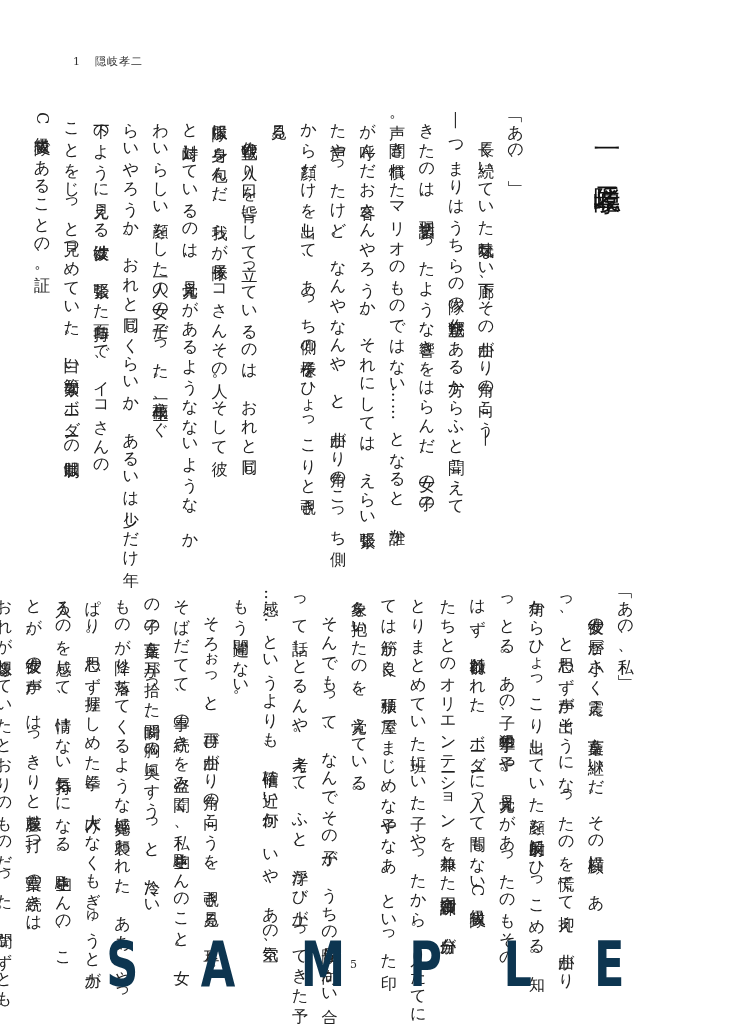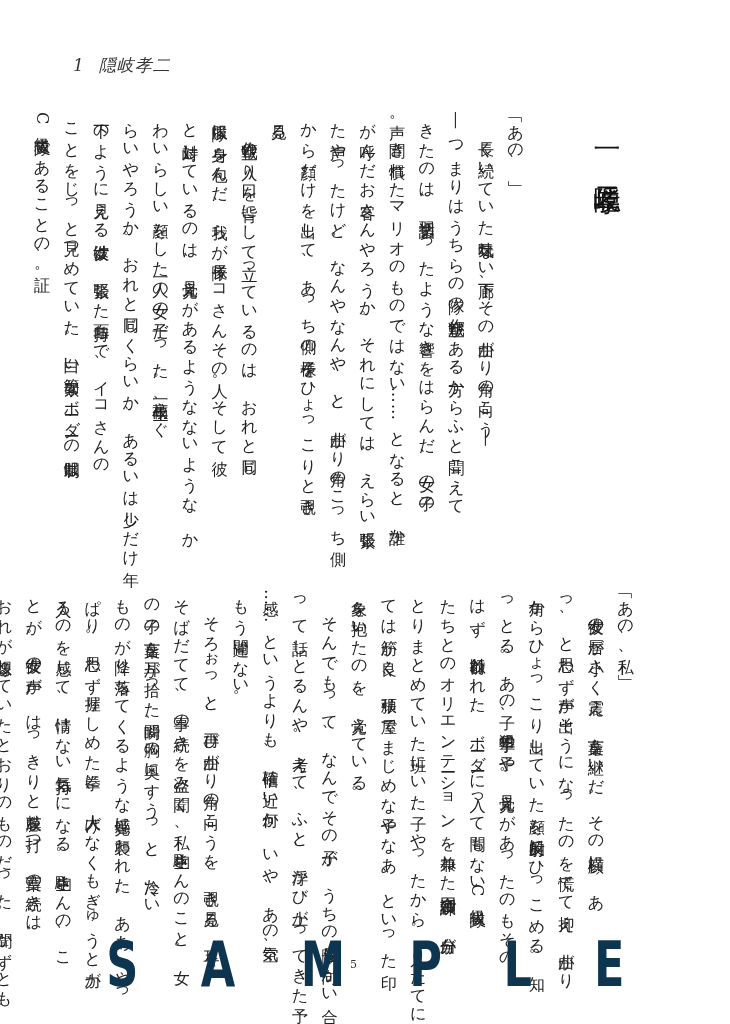--- a/index.html
+++ b/index.html
@@ -3,21 +3,21 @@
 <meta charset="utf-8">
 <style>
   html, body { margin: 0; padding: 0; background: #ffffff; }
   body {
     width: 730px; height: 1024px; position: relative; overflow: hidden;
     font-family: "DejaVu Serif", "Liberation Serif", serif;
     color: #222222;
   }
   .running-head {
     position: absolute; left: 73px; top: 54px;
-    font-size: 17px; letter-spacing: 1px; color: #333; font-style: italic;
+    font-size: 11px; letter-spacing: 1px; color: #333;
   }
   .running-head .num { margin-right: 14px; }
   .chapter-title {
     position: absolute; left: 592px; top: 135px;
     writing-mode: vertical-rl;
     font-size: 27px; line-height: 30px; color: #111;
     letter-spacing: 1px;
   }
   .chapter-title .cnum { display: inline-block; margin-bottom: 28px; }
   .block {

